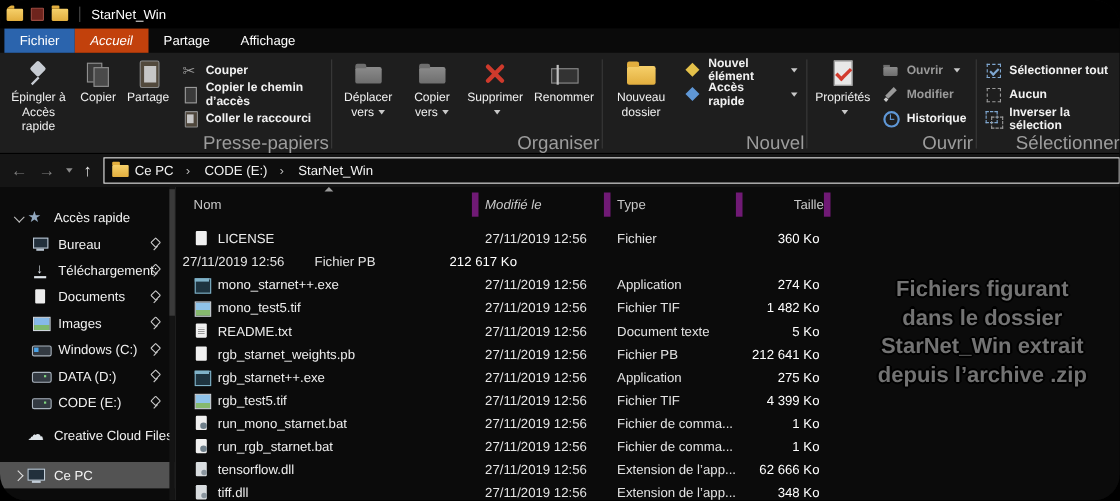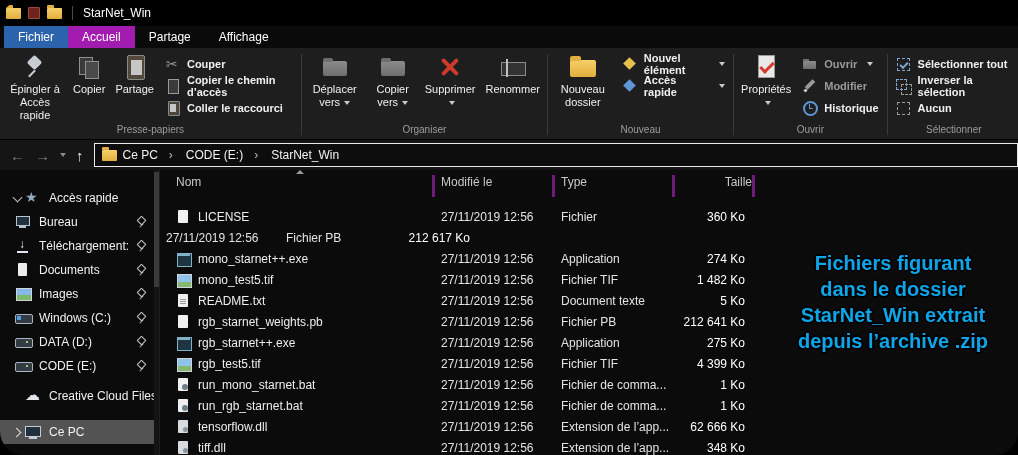--- a/index.html
+++ b/index.html
@@ -17,27 +17,27 @@
 
   
   .folder-s { width:15px; height:11px; background:linear-gradient(#f6d06a,#e2ae3e); border-radius:1px; position:relative; display:inline-block; }
   .folder-s::before { content:""; position:absolute; top:-3px; left:0; width:7px; height:3px; background:#e2ae3e; border-radius:1px 1px 0 0; }
   .qat-prop { width:12px; height:12px; background:#6e241d; border:1px solid #9a4a40; display:inline-block; border-radius:1px; }
 
   
   .tabs { height:22px; background:#0a0a0a; display:flex; align-items:stretch; padding-left:4px; }
   .tab { padding:0 14px; display:flex; align-items:center; color:#fff; font-size:12px; cursor:default; }
   .tab-file { background:#2b64ad; }
-  .tab-active { background:#a21caf; }
+  .tab-active { background:#c2410c;font-style:italic; }
 
   
   .ribbon { height:92px; background:#1e1e1e; display:flex; align-items:stretch; padding:1px 0 0 2px; border-bottom:1px solid #000; }
   .rgroup { display:flex; flex-direction:column; }
   .rgroup-body { flex:1; display:flex; align-items:flex-start; padding-top:1px; }
-  .rgroup-label { text-align:center; font-size:10px; color:#9d9d9d; height:17px; line-height:16px; }
+  .rgroup-label { text-align:right; font-size:17px; color:#9d9d9d; height:17px; line-height:16px; }
   .rsep { width:1px; background:#3a3a3a; margin:5px 2px 4px 2px; }
 
   .bigbtn { display:flex; flex-direction:column; align-items:center; padding:2px 5px 0 5px; max-width:66px; text-align:center; }
   .bigbtn .blabel { font-size:11px; line-height:13px; color:#f0f0f0; }
   .bi { width:30px; height:30px; position:relative; margin-bottom:1px; flex:none; }
 
   .smallcol { display:flex; flex-direction:column; padding-top:3px;font-weight:bold; }
   .smallbtn { display:flex; align-items:center; gap:6px; height:22px; padding:0 6px; font-size:11px; color:#f0f0f0; }
   .si { width:16px; height:16px; position:relative; flex:none; }
   .dim { color:#9a9a9a; }
@@ -90,21 +90,21 @@
   .crumbs { display:flex; align-items:center; }
   .crumb { color:#f2f2f2; padding:0 2px; }
   .crumb:not(:last-child)::after { content:"›"; color:#bdbdbd; margin:0 9px 0 11px; }
 
   
   .main { position:absolute; top:170px; left:0; right:0; bottom:0; display:flex; background:#0b0b0b; }
 
   
   .sidebar { width:160px; position:relative; border-right:1px solid #1e1e1e; padding-top:16px; }
   .sitem { height:24px; display:flex; align-items:center; padding-left:12px; position:relative; color:#f2f2f2; }
-  .lvl-1 { padding-left:2px; }
+  .lvl-1 { padding-left:16px; }
   .gap-small { margin-top:6px; }
   .gap-large { margin-top:12px; }
   .st-selected { background:#535353; }
   .chev { width:12px; height:12px; position:relative; flex:none; }
   .chev-down::before { content:""; position:absolute; left:2px; top:2px; width:6px; height:6px; border-right:1px solid #c0c0c0; border-bottom:1px solid #c0c0c0; transform:rotate(45deg); }
   .chev-right::before { content:""; position:absolute; left:1px; top:3px; width:6px; height:6px; border-right:1px solid #e0e0e0; border-bottom:1px solid #e0e0e0; transform:rotate(-45deg); }
   .sic { width:18px; height:16px; position:relative; margin-right:7px; flex:none; }
   .sic-star::before { content:"★"; position:absolute; left:1px; top:-1px; color:#93a9c0; font-size:14px; line-height:16px; }
   .sic-desktop::before { content:""; position:absolute; left:2px; top:2px; width:12px; height:8px; border:1px solid #b8c4d0; background:#22303c; }
   .sic-desktop::after { content:""; position:absolute; left:5px; top:12px; width:7px; height:2px; background:#b8c4d0; }
@@ -121,23 +121,23 @@
   .sic-pc::after { content:""; position:absolute; left:5px; top:13px; width:8px; height:2px; background:#c2cdd8; }
   .spin { position:absolute; right:13px; top:7px; width:10px; height:11px; }
   .spin::before { content:""; position:absolute; left:2px; top:0; width:5px; height:5px; border:1px solid #c9c9c9; border-radius:1px; transform:rotate(45deg); }
   .spin::after { content:""; position:absolute; left:5px; top:6px; width:1px; height:5px; background:#c9c9c9; transform:rotate(45deg); }
   .side-scroll { position:absolute; right:0; top:0; width:5px; height:100%; background:#141414; }
   .side-thumb { position:absolute; right:0; top:2px; width:5px; height:115px; background:#3a3a3a; }
 
   
   .filearea { flex:1; position:relative; }
   .lheader { display:flex; height:28px; align-items:center; color:#c9c9c9; margin-top:2px; }
-  .hcell { height:22px; display:flex; border-right:3px solid #701a75; position:relative; padding-left:16px; }
+  .hcell { height:22px; display:flex; align-items:center; border-right:6px solid #701a75; position:relative; padding-left:16px; }
   .h-name { width:275px; }
-  .h-date { width:120px; padding-left:6px; }
+  .h-date { width:120px; padding-left:6px;font-style:italic; }
   .h-type { width:120px; padding-left:6px; }
   .h-size { width:80px; justify-content:flex-end; }
   .sortchev { position:absolute; left:50%; top:-5px; width:0; height:0; border-left:4px solid transparent; border-right:4px solid transparent; border-bottom:4px solid #9a9a9a; }
 
   .rows { position:absolute; top:36px; left:0; right:0; bottom:0; }
   .frow { display:flex; height:21px; align-items:center; color:#eeeeee; }
   .c-name { width:275px; display:flex; align-items:center; gap:7px; padding-left:17px; }
   .c-date { width:120px; padding-left:6px; color:#e3e3e3; }
   .c-type { width:120px; padding-left:6px; color:#e3e3e3; }
   .c-size { width:80px; text-align:right; padding-right:10px; color:#ffffff; }
@@ -149,21 +149,21 @@
     background:repeating-linear-gradient(#f0f0f0 0 1px,#9a9a9a 1px 2px); }
   .fic-bat::after { content:""; position:absolute; left:5px; top:7px; width:6px; height:6px; background:#6f7f8a; border-radius:50%; }
   .fic-dll::before { background:#d8dcdf; }
   .fic-dll::after { content:""; position:absolute; left:6px; top:8px; width:5px; height:5px; background:#8a959e; border-radius:50%; }
   .fic-exe::before { content:""; position:absolute; left:0; top:2px; width:13px; height:12px; border:1px solid #7fb2c8; background:#1e3440; }
   .fic-exe::after { content:""; position:absolute; left:0; top:2px; width:13px; height:3px; background:#7fb2c8; }
   .fic-image::before { content:""; position:absolute; left:0; top:2px; width:13px; height:12px; border:1px solid #d0d6dc; background:linear-gradient(180deg,#8fc3ea 60%,#86b96e 60%); }
 
   
   .annotation { position:absolute; left:786px; top:250px; width:214px; text-align:center;
-    font-size:20px; line-height:26px; font-weight:bold; color:#0ea5e9;
+    font-size:20px; line-height:26px; font-weight:bold; color:#737373;
     text-shadow:-2px 0 0 #000, 2px 0 0 #000, 0 -2px 0 #000, 0 2px 0 #000,
       -1px -1px 0 #000, 1px -1px 0 #000, -1px 1px 0 #000, 1px 1px 0 #000; }
 </style>
 </head>
 <body>
 
 <div class="screen">
 
   <div class="titlebar">
     <span class="folder-s"></span>
@@ -252,21 +252,21 @@
             <span>Nouvel élément</span>
             <span class="dd"></span>
           </div>
           <div class="smallbtn">
             <span class="si si-easy"></span>
             <span>Accès rapide</span>
             <span class="dd"></span>
           </div>
         </div>
       </div>
-      <div class="rgroup-label">Nouveau</div>
+      <div class="rgroup-label">Nouvel</div>
     </div>
 
     <div class="rsep"></div>
 
     <div class="rgroup">
       <div class="rgroup-body">
         <div class="bigbtn">
           <span class="bi bi-props"></span>
           <span class="blabel"><span>Propriétés</span><span class="dd"></span></span>
         </div>
@@ -292,26 +292,26 @@
     <div class="rsep"></div>
 
     <div class="rgroup">
       <div class="rgroup-body">
         <div class="smallcol">
           <div class="smallbtn">
             <span class="si si-selall"></span>
             <span>Sélectionner tout</span>
           </div>
           <div class="smallbtn">
+            <span class="si si-selnone"></span>
+            <span>Aucun</span>
+          </div>
+          <div class="smallbtn">
             <span class="si si-selinv"></span>
             <span>Inverser la sélection</span>
-          </div>
-          <div class="smallbtn">
-            <span class="si si-selnone"></span>
-            <span>Aucun</span>
           </div>
         </div>
       </div>
       <div class="rgroup-label">Sélectionner</div>
     </div>
   </div>
 
   <div class="addrrow">
     <span class="nav-arrow">←</span>
     <span class="nav-arrow">→</span>

